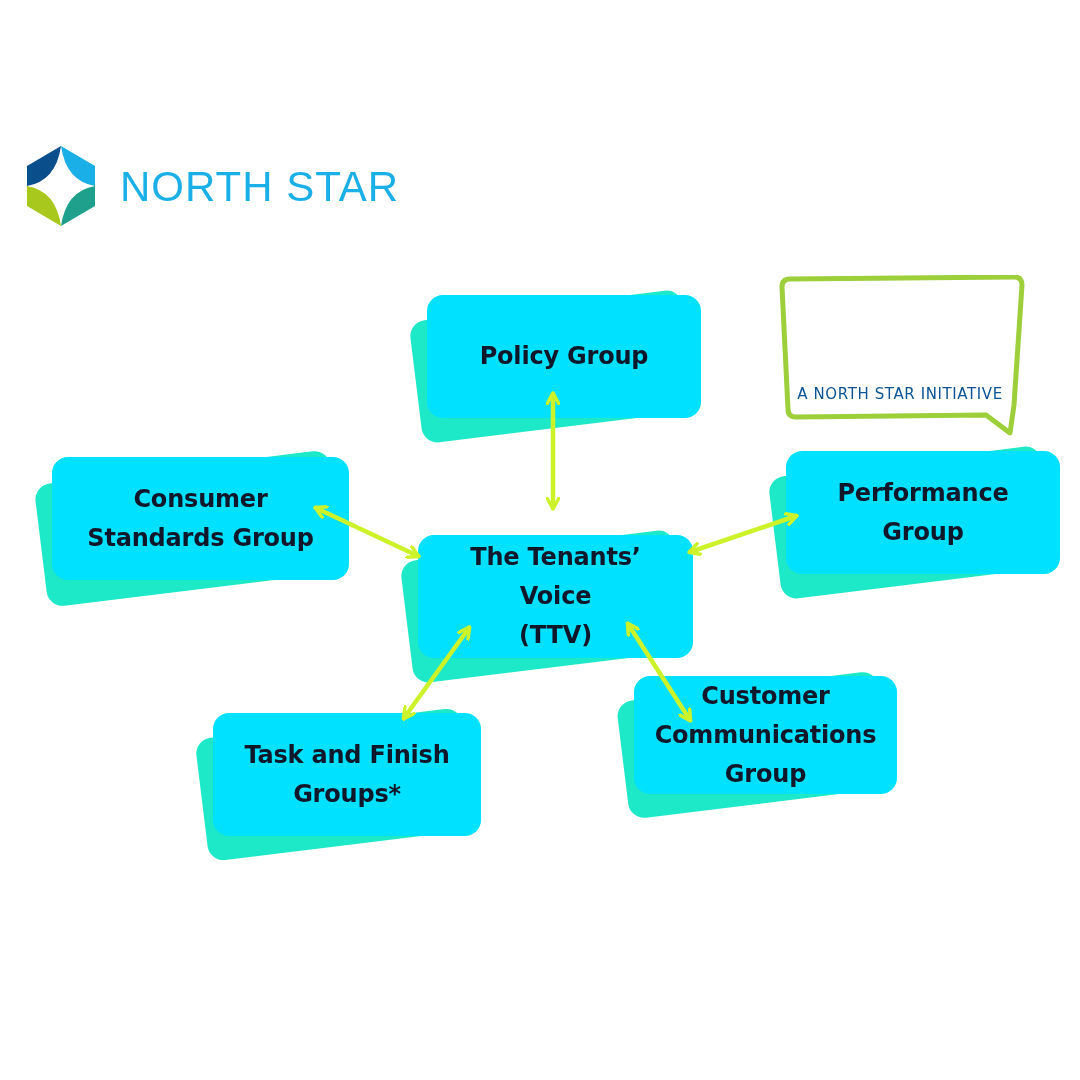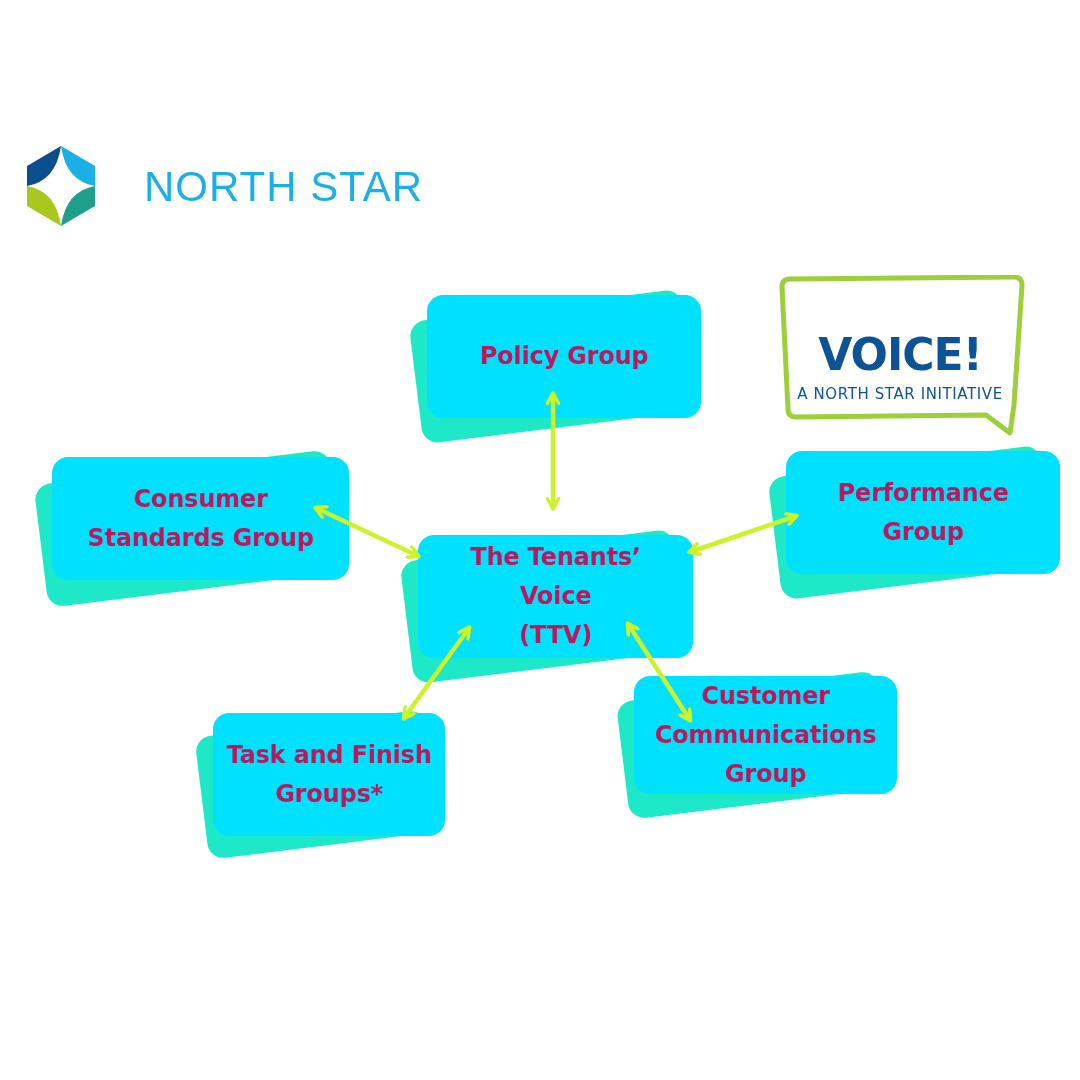--- a/index.html
+++ b/index.html
@@ -7,21 +7,21 @@
       width: 1080px; height: 1080px; position: relative; overflow: hidden;
       background: #ffffff;
       font-family: "DejaVu Sans", "Liberation Sans", sans-serif;
     }
     .logo { position: absolute; left: 24px; top: 146px; width: 400px; height: 96px; }
     .logo-mark { position: absolute; left: 0; top: 0; width: 74px; height: 80px; }
     .logo-name {
       position: absolute; left: 96px; top: 20px;
       font-family: "Liberation Sans", sans-serif;
       font-size: 42px; font-weight: 400; letter-spacing: 1px; color: #1aafe6;
-      line-height: 42px; white-space: nowrap; margin-left: 24px;
+      line-height: 42px; white-space: nowrap;
     }
     .logo-tagline {
       position: absolute; left: 98px; top: 72px;
       font-family: "DejaVu Sans", sans-serif;
       font-size: 17px; color: #5a5a5a; white-space: nowrap; line-height: 20px;
     }
 
     .yv { position: absolute; left: 778px; top: 275px; width: 248px; height: 165px; }
     .yv svg { position: absolute; left: 0; top: 0; }
     .yv-title {
@@ -44,21 +44,21 @@
       transform-origin: 50% 50%;
     }
     .node .front {
       position: absolute; left: 0; top: 0; width: 100%; height: 100%;
       background: #00e1ff; border-radius: 16px;
       display: flex; align-items: center; justify-content: center; flex-direction: column;
       text-align: center;
     }
     .node .label {
       font-family: "DejaVu Sans", sans-serif; font-weight: 700;
-      font-size: 24px; line-height: 39px; color: #be185d; white-space: pre-line;
+      font-size: 24px; line-height: 39px; color: #0f172a; white-space: pre-line;
       letter-spacing: -0.2px;
     }
 
     svg.arrows { position: absolute; left: 0; top: 0; pointer-events: none; }
   </style>
 </head>
 <body>
 
 <div class="logo">
   <svg class="logo-mark" viewBox="0 0 74 80" width="74" height="80">
@@ -70,21 +70,20 @@
 
     <path d="M37,0 Q42,35 71,40 Q42,45 37,80 Q32,45 3,40 Q32,35 37,0 Z" fill="#ffffff"></path>
   </svg>
   <div class="logo-name">NORTH STAR</div>
 </div>
 
 <div class="yv">
   <svg width="248" height="165" viewBox="0 0 248 165">
     <path d="M12,4 L236,2 Q244,2 244,10 L236,130 L232,158 L208,140 L18,142 Q10,142 10,134 L4,12 Q4,4 12,4 Z" fill="#ffffff" stroke="#9ccf3a" stroke-width="5" stroke-linejoin="round"></path>
   </svg>
-  <div class="yv-title l2">VOICE!</div>
   <div class="yv-sub">A NORTH STAR INITIATIVE</div>
 </div>
 
 <div class="node" style="left:427px; top:295px; width:274px; height:123px;">
   <div class="back"></div>
   <div class="front">
     <div class="label">Policy Group</div>
   </div>
 </div>
 
@@ -106,21 +105,21 @@
 </div>
 
 <div class="node" style="left:786px; top:451px; width:274px; height:123px;">
   <div class="back"></div>
   <div class="front">
     <div class="label">Performance
 Group</div>
   </div>
 </div>
 
-<div class="node" style="left:213px; top:713px; width:232px; height:123px;">
+<div class="node" style="left:213px; top:713px; width:268px; height:123px;">
   <div class="back"></div>
   <div class="front">
     <div class="label">Task and Finish
 Groups*</div>
   </div>
 </div>
 
 <div class="node" style="left:634px; top:676px; width:263px; height:118px;">
   <div class="back"></div>
   <div class="front">

